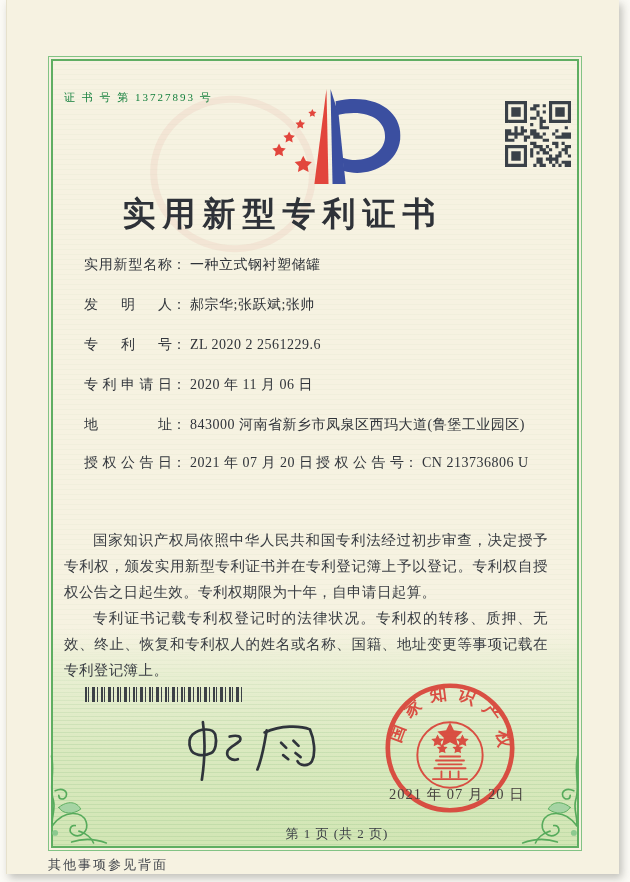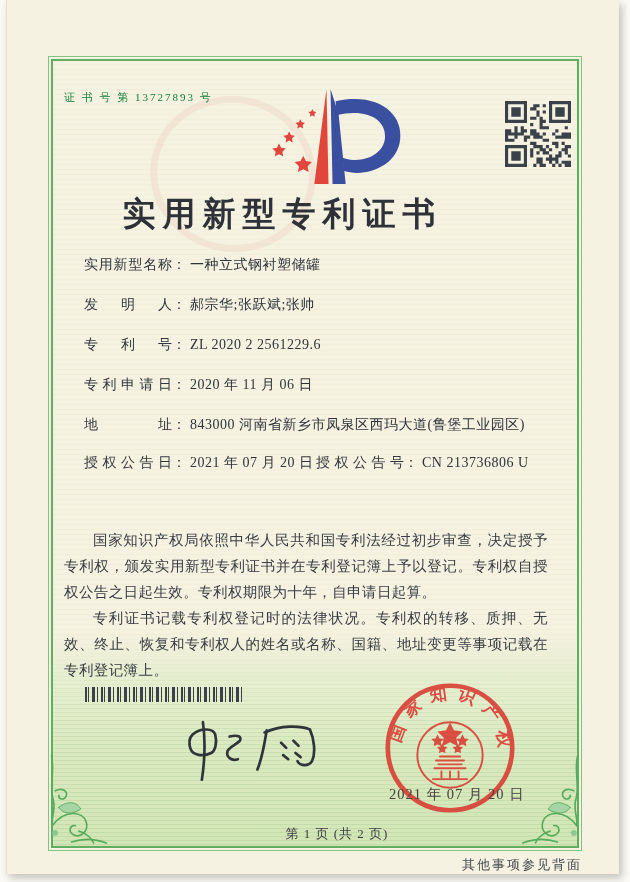--- a/index.html
+++ b/index.html
@@ -82,21 +82,21 @@
   .signature{position:absolute;left:178px;top:716px;z-index:4;}
   .seal{position:absolute;left:380px;top:678px;z-index:4;opacity:0.92;}
   .seal-date{
     position:absolute;left:389px;top:785px;z-index:5;font-size:14.5px;letter-spacing:1px;color:#46413f;
   }
   .page-info{
     position:absolute;left:48px;top:825px;width:578px;text-align:center;
     font-size:13px;letter-spacing:1px;color:#3c4046;z-index:3;
   }
   .back-note{
-    position:absolute;left:48px;top:856px;width:534px;text-align:right;
+    position:absolute;left:48px;top:856px;width:534px;text-align:left;
     font-size:13px;letter-spacing:2px;color:#44484e;z-index:3;
   }
   .orn{position:absolute;z-index:2;}
   .orn-left{left:46px;top:750px;}
   .orn-right{left:519px;top:750px;transform:scaleX(-1);}
 </style>
 </head>
 <body>
 
 <div class="page">

